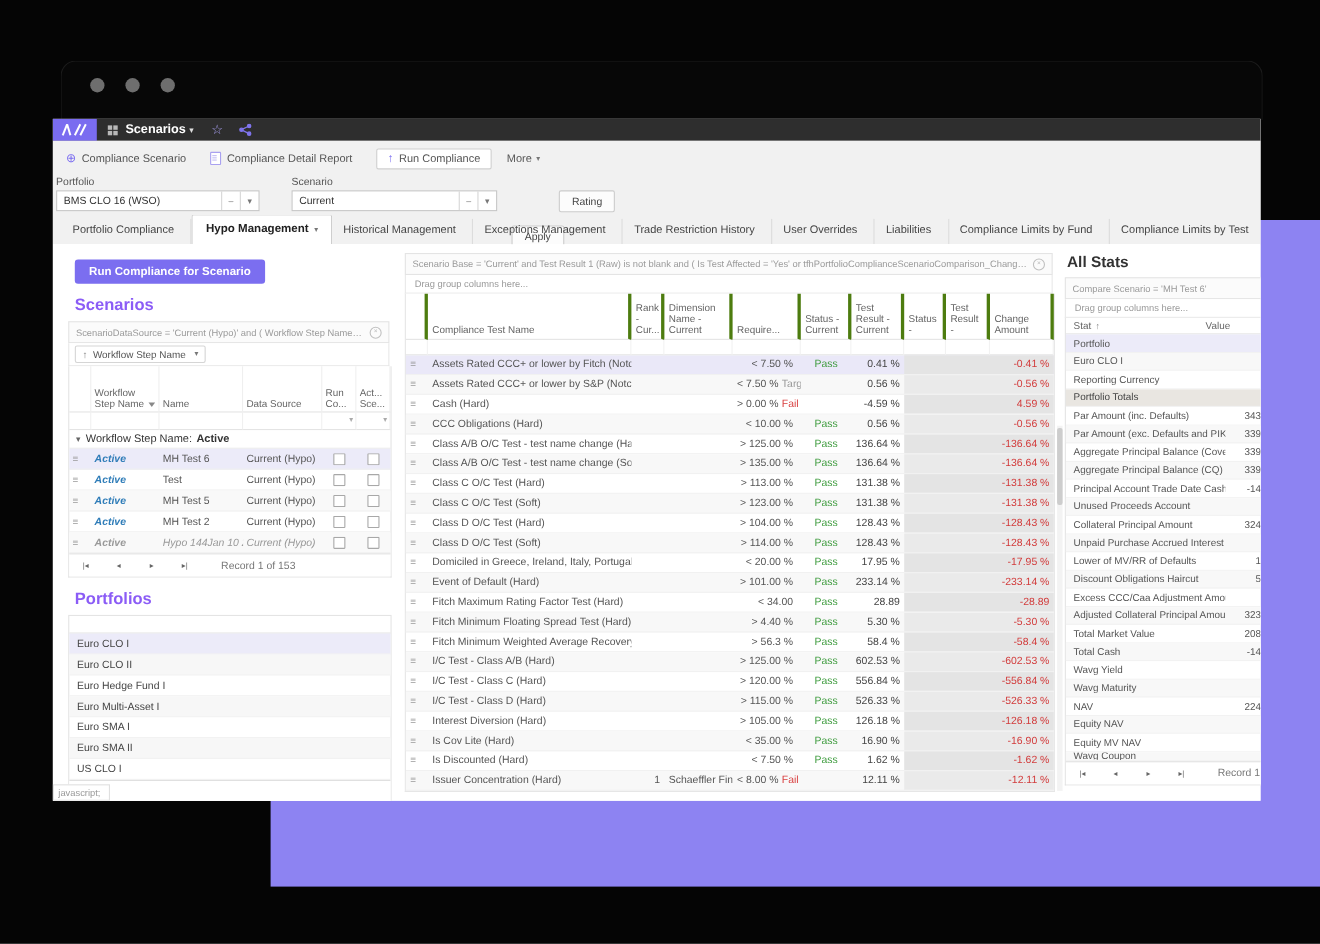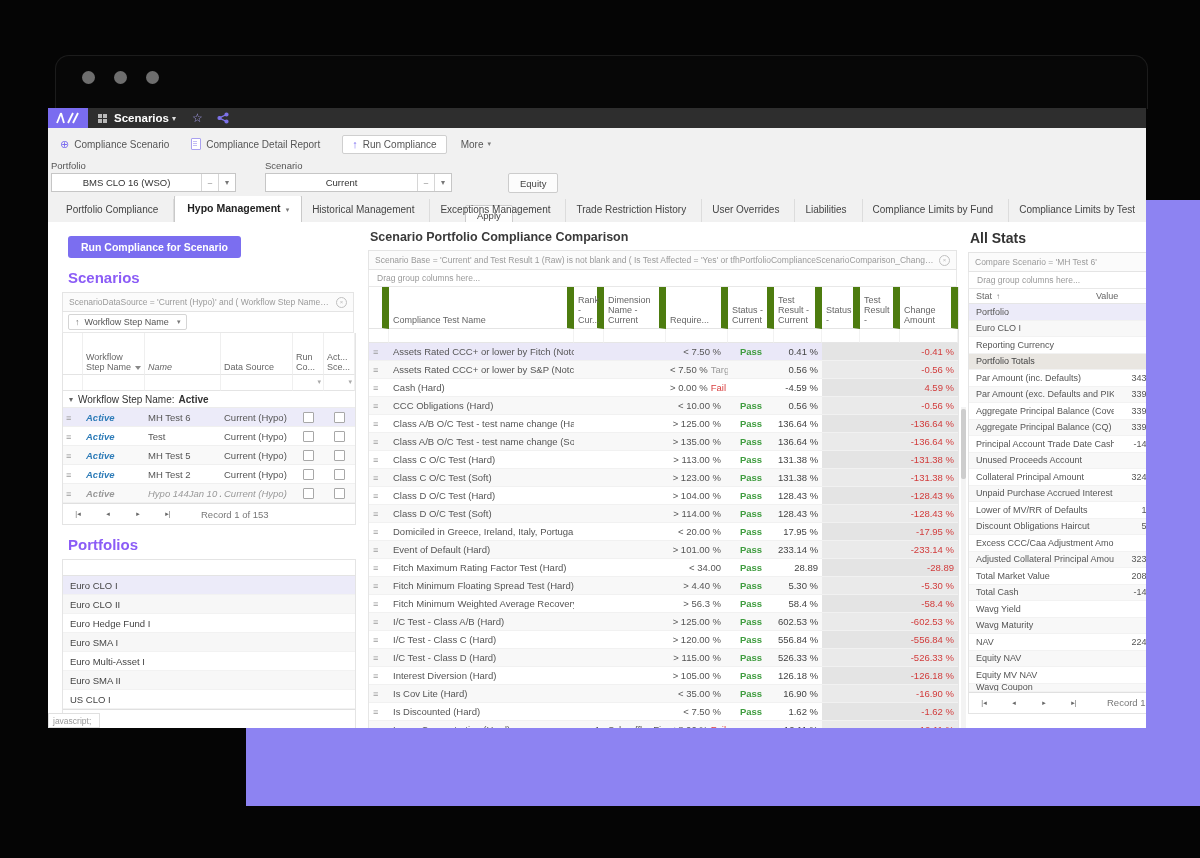--- a/index.html
+++ b/index.html
@@ -28,21 +28,21 @@
   .tool{display:flex;align-items:center;margin-right:22px;}
   .tool .tico{color:#7a6cf0;font-size:11px;margin-right:5px;line-height:10px;}
   .tool.btn{background:#fff;border:1px solid #cfcfcf;border-radius:2px;padding:3px 9px;margin-right:14px;}
   .doc-ico{width:8px;height:10px;border:1px solid #a9a1f0;border-radius:1px;margin-right:5px;position:relative;background:#fff;}
   .doc-ico::before{content:"";position:absolute;left:1px;top:2px;width:4px;height:1px;background:#c3bdf4;box-shadow:0 2px 0 #c3bdf4,0 4px 0 #c3bdf4;}
   .caret{font-size:7px;color:#777;margin-left:4px;}
 
   .fieldrow{position:absolute;left:0;top:50px;width:100%;height:38px;font-size:9.5px;color:#555;}
   .flabel{position:absolute;top:2px;}
   .combo{position:absolute;top:15px;height:17px;background:#fff;border:1px solid #c6c6c6;display:flex;align-items:center;}
-  .combo .val{flex:1;padding:0 6px;color:#333;font-size:9.5px;white-space:nowrap;overflow:hidden;text-align:center;}
+  .combo .val{flex:1;padding:0 6px;color:#333;font-size:9.5px;white-space:nowrap;overflow:hidden;}
   .combo .cbtn{width:16px;height:100%;border-left:1px solid #d6d6d6;display:flex;align-items:center;justify-content:center;color:#777;font-size:8px;}
   .pbtn{position:absolute;top:15px;height:18px;background:#fcfcfc;border:1px solid #cccccc;border-radius:2px;
         font-size:9.5px;color:#444;display:flex;align-items:center;padding:0 11px;}
 
   
   .tabbar{position:absolute;left:0;top:88px;width:100%;height:26px;display:flex;align-items:flex-end;overflow:hidden;}
   .tab{font-size:10px;color:#444;padding:5px 10px 7px 10px;border-right:1px solid #dcdcdc;white-space:nowrap;}
   .tab:first-child{margin-left:8px;}
   .tab.active{background:#fff;border:1px solid #c9c9c9;border-bottom:none;border-radius:2px 2px 0 0;
               font-weight:bold;font-size:10.5px;color:#222;padding:6px 12px 8px 12px;}
@@ -72,21 +72,21 @@
   .sec-title{font-size:15px;font-weight:bold;color:#8b5cf6;margin:11px 0 6px 6px;}
   .chip-row{height:20px;border:1px solid #e8e8e8;border-top:none;display:flex;align-items:center;padding-left:5px;background:#fff;}
   .chip{border:1px solid #d5d5d5;border-radius:2px;font-size:9px;color:#555;padding:2px 6px;display:flex;align-items:center;background:#fff;}
   .chip .sort{margin-right:5px;color:#777;}
   .chip .caret{margin-left:8px;}
   .sc-grid{width:292px;border:1px solid #e4e4e4;border-top:none;background:#fff;}
   .sc-cols{display:grid;grid-template-columns:20px 62px 76px 72px 31px 31px;}
   .sc-head{min-height:42px;}
   .sc-head>div{border-right:1px solid #efefef;border-bottom:1px solid #e4e4e4;font-size:9px;color:#666;
                padding:2px 3px;display:flex;align-items:flex-end;}
-  .sc-head .ital{font-style:italic;}
+  .sc-head .ital{}
   .funnel{width:0;height:0;border-left:3px solid transparent;border-right:3px solid transparent;border-top:4px solid #888;
           display:inline-block;margin:0 0 2px 3px;}
   .sc-filter>div{height:15px;border-right:1px solid #f0f0f0;border-bottom:1px solid #e4e4e4;position:relative;}
   .sc-filter .dd::after{content:"▾";position:absolute;right:2px;top:3px;font-size:7px;color:#aaa;}
   .group-row{height:16px;display:flex;align-items:center;font-size:10px;color:#333;border-bottom:1px solid #ececec;padding-left:6px;}
   .group-row .garrow{font-size:8px;color:#666;margin-right:5px;}
   .group-row b{margin-left:4px;}
   .sc-row{height:18px;border-bottom:1px solid #f0f0f0;align-items:center;font-size:9.5px;color:#555;}
   .sc-row:nth-child(odd){background:#f9f9f9;}
   .sc-row.sel{background:#ecebf9;}
@@ -102,33 +102,33 @@
   .pf-row:nth-child(even){background:#f7f7f7;}
   .pf-row.sel,.pf-row:first-child{background:#ecebf9;}
   .statusbar{position:absolute;left:0;bottom:0;height:13px;background:#fff;border:1px solid #e0e0e0;
              font-size:8.5px;color:#999;padding:0 8px 0 4px;display:flex;align-items:center;}
 
   
   .mid-panel{position:absolute;left:320px;top:0;width:592px;bottom:-10px;padding-top:8px;}
   .mid-title{font-size:12.5px;font-weight:bold;color:#3a3a3a;margin:0 0 6px 2px;}
   .c-grid{width:589px;border:1px solid #e6e6e6;border-top:none;background:#fff;position:relative;}
   .c-cols{display:grid;grid-template-columns:20px 185px 30px 62px 62px 46px 48px 38px 40px 58px;}
-  .c-head>div{border-right:7px solid #4d7c0f;border-bottom:1px solid #e4e4e4;font-size:9px;color:#666;
+  .c-head>div{border-right:3px solid #4d7c0f;border-bottom:1px solid #e4e4e4;font-size:9px;color:#666;
               padding:3px 4px;display:flex;align-items:flex-end;min-height:42px;box-sizing:border-box;}
   .c-filter>div{height:13px;border-right:1px solid #f2f2f2;border-bottom:1px solid #e6e6e6;}
   .c-row{height:17px;align-items:center;font-size:9.5px;color:#555;border-bottom:1px solid #f1f1f1;}
   .c-row:nth-child(even){background:#f8f8f8;}
   .c-row.sel{background:#eae8f8;}
   .c-row>span{padding:0 4px;white-space:nowrap;overflow:hidden;height:17px;line-height:17px;box-sizing:border-box;}
   .c-row .rank{text-align:right;}
   .c-row .req{text-align:right;}
   .qual{margin-left:3px;}
   .q-fail{color:#d94040;}
   .q-target{color:#999;}
-  .c-row .status{color:#3f9c3f;text-align:center;font-weight:bold;}
+  .c-row .status{color:#3f9c3f;text-align:center;}
   .c-row .result{text-align:right;color:#444;}
   .c-row .g{background:#e4e4e4;}
   .c-row:nth-child(even) .g{background:#eaeaea;}
   .c-row .change{color:#d23b3b;text-align:right;}
   .mid-scroll{position:absolute;right:-8px;top:120px;width:5px;bottom:0;background:#f3f3f3;}
   .mid-scroll .thumb{position:absolute;top:2px;left:0;width:5px;height:70px;background:#cdcdcd;border-radius:2px;}
 
   
   .right-panel{position:absolute;left:920px;top:0;width:232px;bottom:0;padding-top:8px;}
   .st-title{font-size:14px;font-weight:bold;color:#333;margin:0 0 6px 2px;}
@@ -216,21 +216,21 @@
       <span class="cbtn">–</span>
       <span class="cbtn">▾</span>
     </div>
     <span class="flabel" style="left:217px;">Scenario</span>
     <div class="combo" style="left:217px;width:185px;">
       <span class="val">Current</span>
       <span class="cbtn">–</span>
       <span class="cbtn">▾</span>
     </div>
     <span class="pbtn" style="left:417px;margin-top:32px;">Apply</span>
-    <span class="pbtn" style="left:460px;">Equity</span>
+    <span class="pbtn" style="left:460px;">Rating</span>
   </div>
 
   <div class="tabbar">
 
   <span class="tab"><span>Portfolio Compliance</span><span class="caret"></span></span>
       <span class="tab active"><span>Hypo Management</span><span class="caret">▾</span></span>
       <span class="tab"><span>Historical Management</span><span class="caret"></span></span>
       <span class="tab"><span>Exceptions Management</span><span class="caret"></span></span>
       <span class="tab"><span>Trade Restriction History</span><span class="caret"></span></span>
       <span class="tab"><span>User Overrides</span><span class="caret"></span></span>
@@ -362,45 +362,44 @@
         <div class="pf-row">
               <span>Euro CLO I</span>
             </div>
             <div class="pf-row">
               <span>Euro CLO II</span>
             </div>
             <div class="pf-row">
               <span>Euro Hedge Fund I</span>
             </div>
             <div class="pf-row">
-              <span>Euro SMA I</span>
+              <span>Euro Multi-Asset I</span>
             </div>
             <div class="pf-row">
-              <span>Euro Multi-Asset I</span>
+              <span>Euro SMA I</span>
             </div>
             <div class="pf-row">
               <span>Euro SMA II</span>
             </div>
             <div class="pf-row">
               <span>US CLO I</span>
             </div>
           </div>
         <div class="pgr">
           
           
           
           
           
         </div>
       </div>
       <div class="statusbar">javascript;</div>
     </div>
 
     <div class="mid-panel">
-      <div class="mid-title">Scenario Portfolio Compliance Comparison</div>
       <div class="filterbar" style="width:575px;">
         <span class="ftext">Scenario Base = 'Current' and Test Result 1 (Raw) is not blank and ( Is Test Affected = 'Yes' or tfhPortfolioComplianceScenarioComparison_ChangeAmountMin is not blank or tfhPortfolioC...</span>
         <span class="fclose"></span>
       </div>
       <div class="dragbar" style="width:571px;">Drag group columns here...</div>
 
       <div class="c-grid">
         <div class="c-cols c-head">
           <div></div>
           <div>Compliance Test Name</div>

